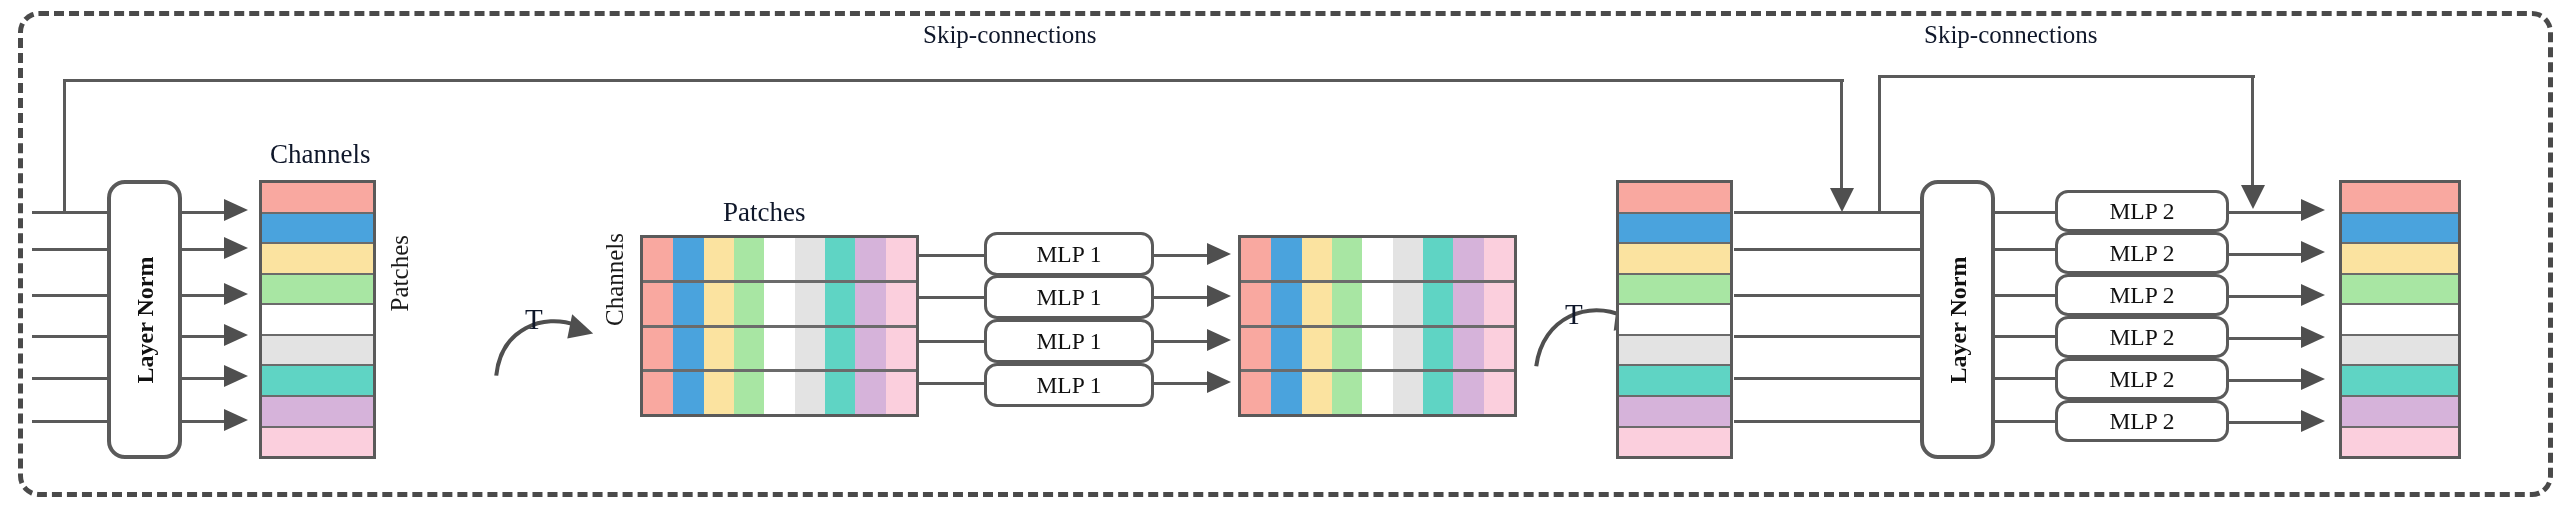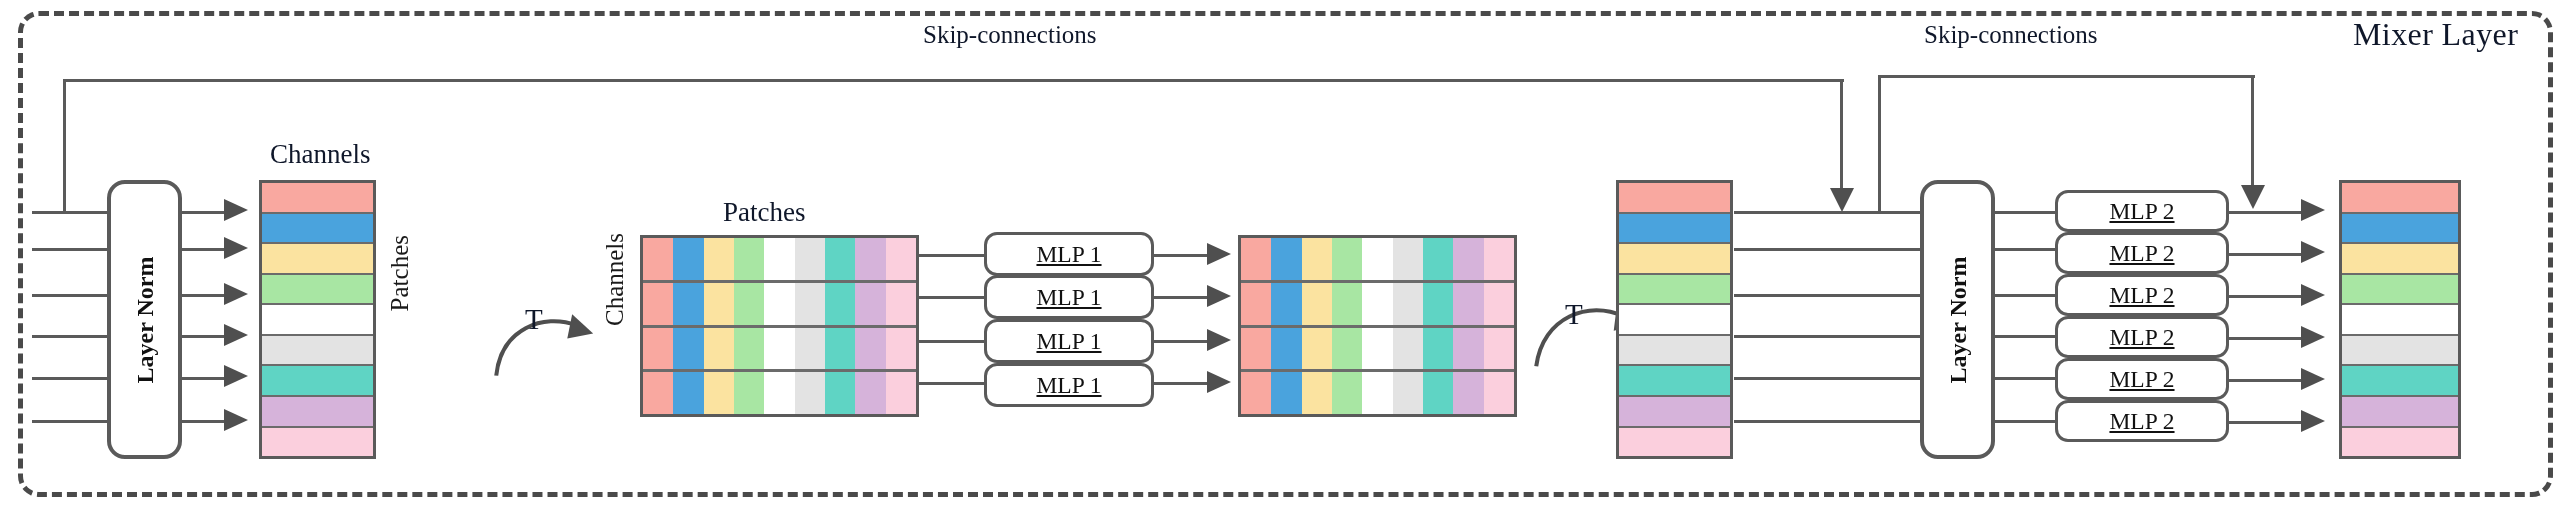--- a/index.html
+++ b/index.html
@@ -25,21 +25,21 @@
   
   .ln-box{position:absolute;background:#fff;border:4px solid #5a5a5a;border-radius:18px;box-sizing:border-box;}
   .ln-box .ln-label{
     position:absolute;left:50%;top:50%;transform:translate(-50%,-50%) rotate(-90deg);
     font-size:24px;white-space:nowrap;color:#111;font-family:"Liberation Serif",serif;font-weight:700;
   }
 
   
   .mlp{position:absolute;background:#fff;border:3.2px solid #5a5a5a;border-radius:13px;box-sizing:border-box;
        display:flex;align-items:center;justify-content:center;font-size:23.5px;color:#111;
-       font-family:"Liberation Serif",serif;text-decoration:underline;}
+       font-family:"Liberation Serif",serif;}
 
   
   .vstack{position:absolute;border:3.2px solid #5a5a5a;box-sizing:border-box;display:flex;flex-direction:column;background:#fff;}
   .vstack .row{flex:1 1 0;border-bottom:2.4px solid #6b6b6b;}
   .vstack .row:last-child{border-bottom:none;}
 
   
   .gblock{position:absolute;border:3.2px solid #5a5a5a;box-sizing:border-box;display:flex;flex-direction:column;background:#fff;}
   .gblock .grow{flex:1 1 0;display:flex;border-bottom:3.2px solid #6b6b6b;}
   .gblock .grow:last-child{border-bottom:none;}
@@ -57,21 +57,20 @@
 
   svg.curve{position:absolute;overflow:visible;}
 </style>
 </head>
 <body>
 
 <div id="stage">
 
   <div class="mixer-box"></div>
 
-  <div class="lbl lbl-mixer" style="left:2353px;top:16px;">Mixer Layer</div>
 
   <div class="lbl lbl-skip" style="left:923px;top:21px;">Skip-connections</div>
   <div class="lbl lbl-skip" style="left:1924px;top:21px;">Skip-connections</div>
 
   <div class="vline" style="left:63px;top:79px;height:134px;"></div>
   <div class="hline" style="left:63px;top:79px;width:1781px;"></div>
   <div class="vline" style="left:1840px;top:79px;height:113px;"></div>
   <div class="ahead-down" style="left:1830px;top:188px;"></div>
 
   <div class="vline" style="left:1878px;top:75px;height:136px;"></div>

